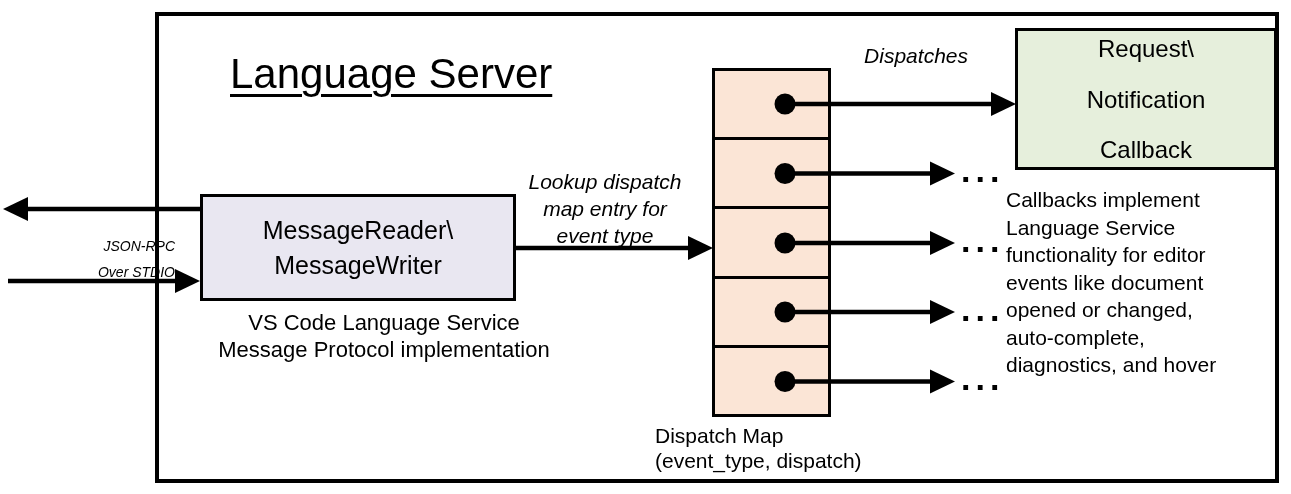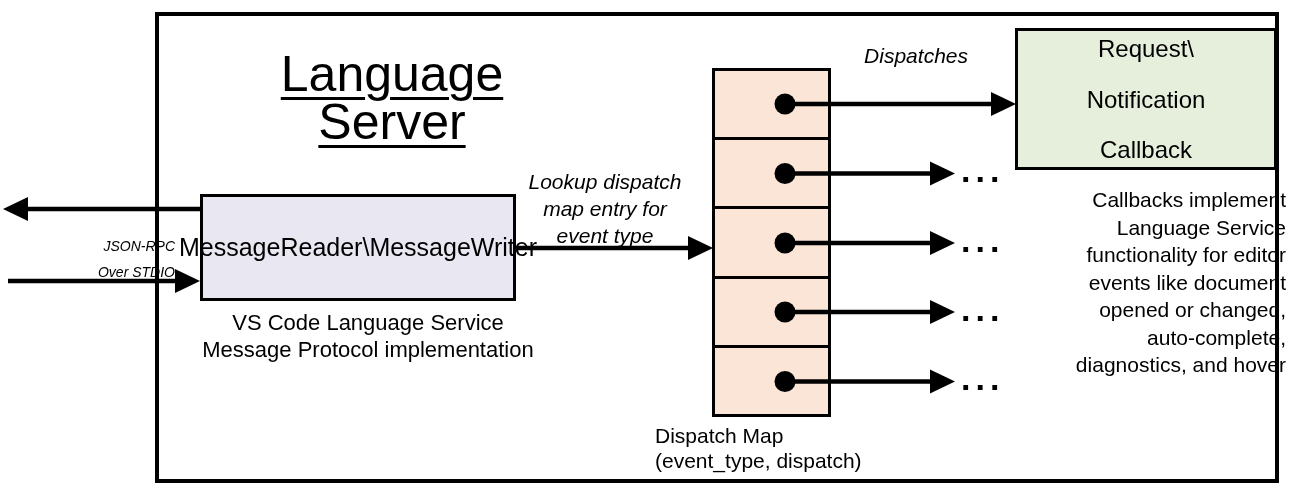--- a/index.html
+++ b/index.html
@@ -7,33 +7,33 @@
     width:1291px;height:494px;position:relative;overflow:hidden;
     font-family:"Liberation Sans", sans-serif;color:#000;
   }
   .abs{position:absolute;}
   
   .outer-box{
     left:155px;top:12px;width:1124px;height:471px;
     border:4px solid #000;box-sizing:border-box;background:#fff;
   }
   .title{
-    left:222px;top:50px;width:340px;
-    font-size:50px;line-height:48px;text-align:center;
+    left:230px;top:50px;width:340px;
+    font-size:42px;line-height:48px;text-align:left;
     text-decoration:underline;text-decoration-thickness:3px;text-underline-offset:6px;
   }
   
   .reader-box{
     left:200px;top:194px;width:316px;height:107px;
     border:3px solid #000;box-sizing:border-box;background:#e9e7f1;
-    display:flex;flex-direction:row;align-items:center;justify-content:center;
+    display:flex;flex-direction:column;align-items:center;justify-content:center;
     font-size:25px;line-height:35px;text-align:center;
   }
   .reader-caption{
-    left:188px;top:309px;width:360px;
+    left:204px;top:309px;width:360px;
     font-size:22px;line-height:27px;text-align:center;
   }
   .io-label{
     left:15px;top:233px;width:160px;
     font-size:14px;line-height:26px;font-style:italic;text-align:right;
   }
   .lookup-label{
     left:510px;top:168px;width:190px;
     font-size:21px;line-height:27px;font-style:italic;text-align:center;
   }
@@ -55,21 +55,21 @@
   }
   
   .callback-box{
     left:1015px;top:28px;width:262px;height:142px;
     border:3px solid #000;box-sizing:border-box;background:#e6efdc;
     display:flex;flex-direction:column;align-items:center;justify-content:space-between;
     font-size:24px;line-height:35px;text-align:center;
   }
   .note{
     left:1006px;top:186px;width:280px;
-    font-size:21px;line-height:27.5px;text-align:right;
+    font-size:21px;line-height:27.5px;text-align:left;
   }
   .ellipsis{
     position:absolute;width:60px;left:961px;
     font-size:34px;font-weight:bold;letter-spacing:5px;line-height:34px;
   }
   svg.overlay{position:absolute;left:0;top:0;width:1291px;height:494px;}
   svg .shaft{stroke:#000;stroke-width:4.5;}
   svg .head{fill:#000;stroke:none;}
   svg .dot{fill:#000;stroke:none;}
 </style>

